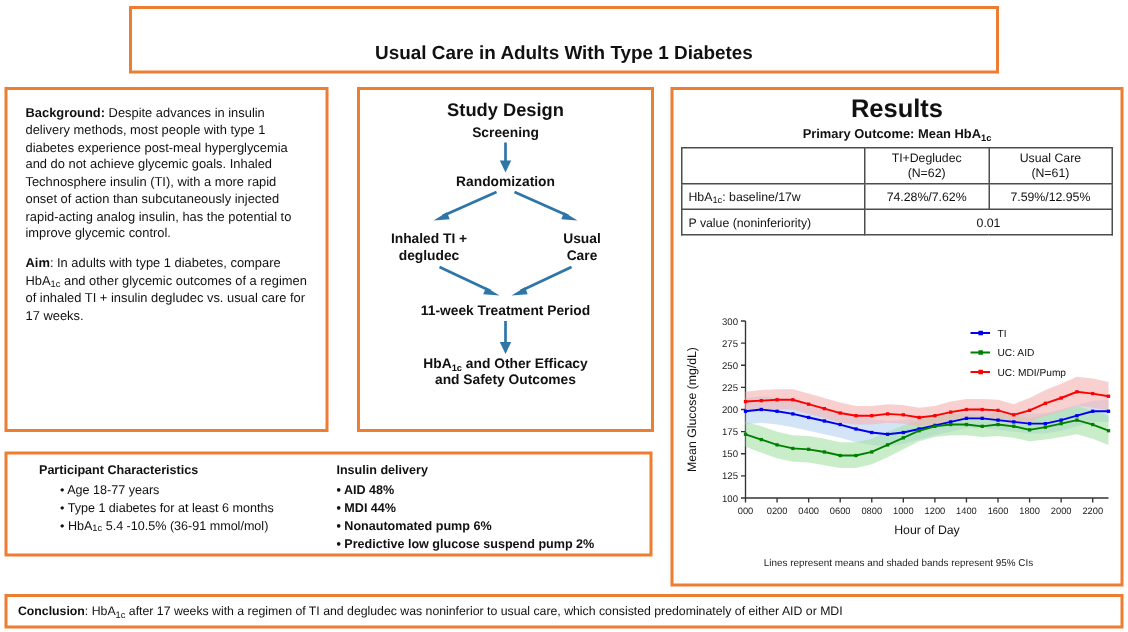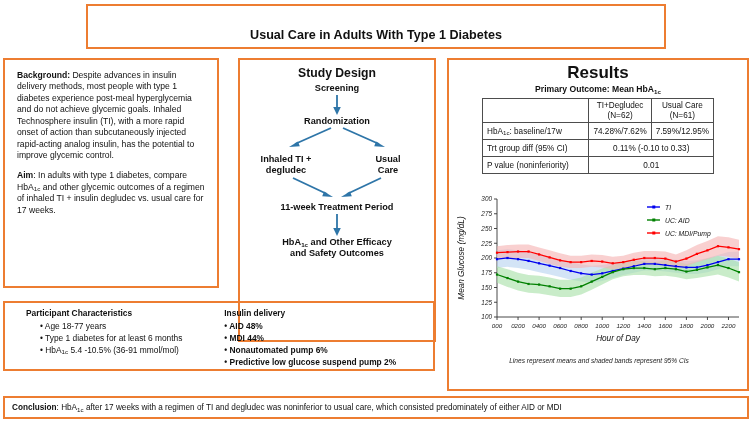--- a/index.html
+++ b/index.html
@@ -40,49 +40,49 @@
   #participants-box .col{ font-size:8.4px; line-height:1.42; }
   #participants-box .col.a{ width:210px; }
   #participants-box .col.b{ width:205px; }
   #participants-box .hd{ font-weight:bold; margin-bottom:1px; }
   #participants-box ul{ margin:0; padding:0; list-style:none; }
   #participants-box ul.ind{ padding-left:14px; }
   #participants-box li{ text-indent:-8px; padding-left:8px; }
 
   
   #design-box{
-    position:absolute; left:238px; top:58px; width:198px; height:284px;
+    position:absolute; left:238px; top:58px; width:198px; height:230px;
     padding:4px 0 0 0; text-align:center;
   }
   #design-box .hdr{ font-size:12.2px; font-weight:bold; margin-top:2px; }
   #design-box .n{ font-size:9.2px; font-weight:bold; line-height:1.2; }
   #design-box .row2{
     display:flex; justify-content:center; gap:20px; margin-top:2px;
   }
   #design-box .row2 .n{ width:82px; }
   .arrowsvg{ display:block; margin:0 auto; }
 
   
   #results-box{
     position:absolute; left:447px; top:58px; width:302px; height:333px;
     padding:3px 5px 0 5px;
   }
   #results-box .hdr{ font-size:17px; font-weight:bold; text-align:center; }
   #results-box .sub{ font-size:8.6px; font-weight:bold; text-align:center; margin-top:1px;}
   table{
-    border-collapse:collapse; width:232px; margin:4px auto 0 auto;
+    border-collapse:collapse; width:288px; margin:4px auto 0 auto;
     font-size:8.2px;
   }
   table td{ border:1px solid #4d4d4d; padding:2px 4px; height:17px; }
   td.lbl{ width:122px; text-align:left; }
   td.ctr{ text-align:center; }
   td.hdc{ text-align:center; line-height:1.18; height:24px; }
 
   
-  #chart-wrap{ position:absolute; left:2px; top:131px; width:296px; height:182px;font-style:italic; }
+  #chart-wrap{ position:absolute; left:2px; top:146px; width:296px; height:182px; }
   #chart-svg{ display:block; }
   .cap{
     position:absolute; left:0; top:166px; width:296px; text-align:center;
     font-size:6.6px; color:#222;
   }
 
   
   #conclusion-box{
     position:absolute; left:3px; top:396px; width:746px; height:23px;
     display:flex; align-items:center; padding:0 7px;
@@ -175,24 +175,20 @@
         <span>Usual Care</span><br>
         <span>(N=61)</span>
       </td>
     </tr>
     <tr>
       <td class="lbl">
         <span>HbA</span><sub>1c</sub><span>: baseline/17w</span>
       </td>
       <td class="ctr">74.28%/7.62%</td>
       <td class="ctr">7.59%/12.95%</td>
-    </tr>
-    <tr>
-      <td class="lbl">Trt group diff (95% CI)</td>
-      <td class="ctr" colspan="2">0.11% (-0.10 to 0.33)</td>
     </tr>
     <tr>
       <td class="lbl">P value (noninferiority)</td>
       <td class="ctr" colspan="2">0.01</td>
     </tr>
   </tbody>
     </table>
 
   <div id="chart-wrap">
     <svg id="chart-svg" width="296" height="165" viewBox="0 0 296 165">

